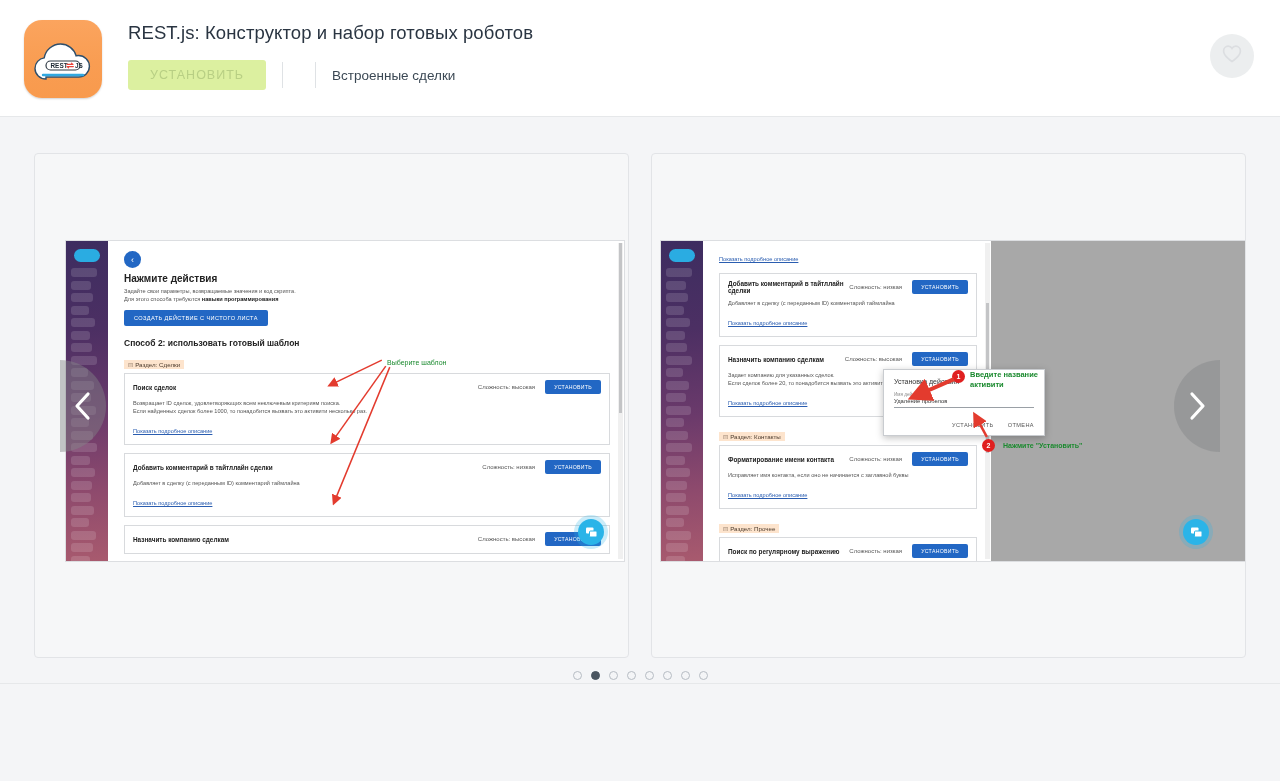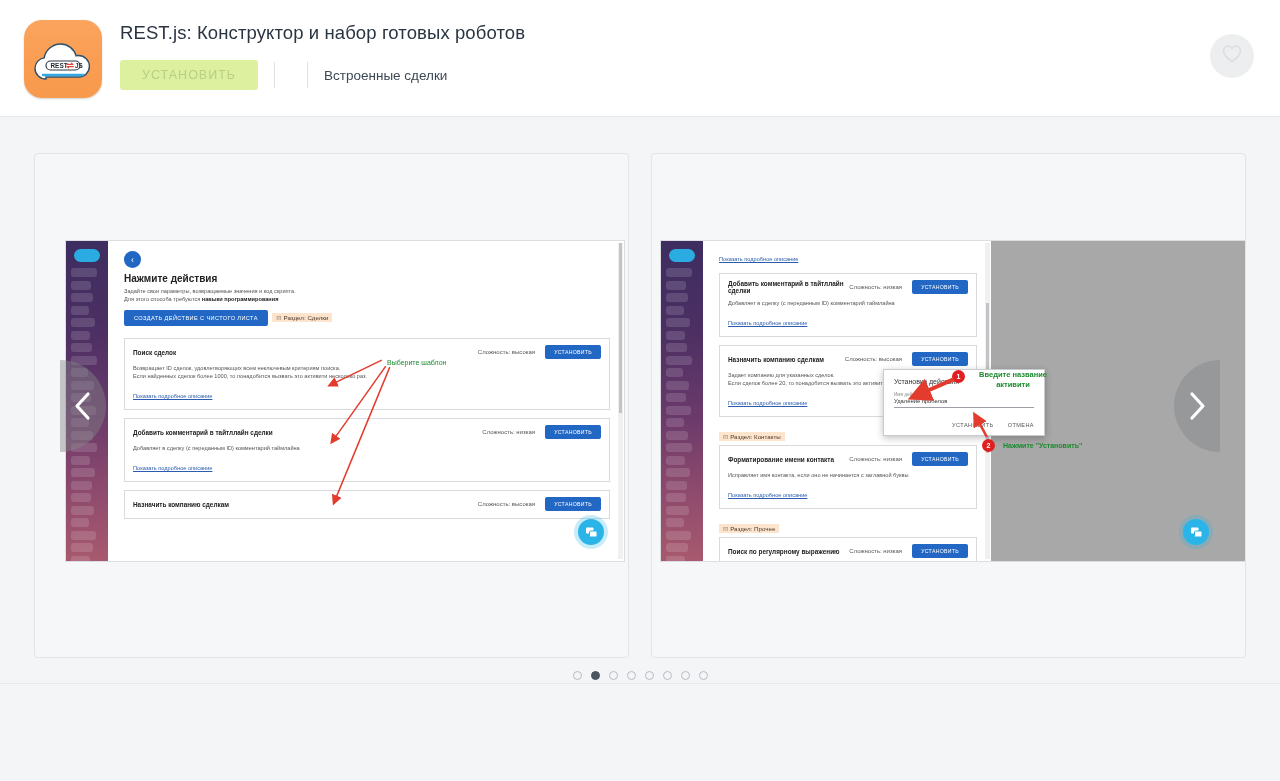--- a/index.html
+++ b/index.html
@@ -14,20 +14,21 @@
   }
 
   
   .app-header{
     position:relative;
     height:117px;
     background:#ffffff;
     border-bottom:1px solid #e6e8ea;
     display:flex;
     align-items:flex-start;
+    padding-left:8px;
   }
   .app-icon{
     position:absolute; left:24px; top:20px;
     width:78px; height:78px; border-radius:18px;
     background:linear-gradient(180deg,#fba45e 0%,#f99d52 55%,#f89a4d 100%);
     box-shadow:0 1px 2px rgba(0,0,0,.18);
     display:flex; align-items:center; justify-content:center;
   }
   .cloud-wrap{ position:relative; width:62px; height:48px; }
   .cloud-wrap svg{ display:block; }
@@ -295,20 +296,21 @@
 
           </div>
           <div class="b24-body">
             <div class="back-circle">‹</div>
             <div class="h-big">Нажмите действия</div>
             <p class="p-small">Задайте свои параметры, возвращаемые значения и код скрипта.</p>
             <p class="p-small">
               <span>Для этого способа требуются </span><b>навыки программирования</b>
             </p>
             <div class="btn-blue-lg">СОЗДАТЬ ДЕЙСТВИЕ С ЧИСТОГО ЛИСТА</div>
+            <div class="h-mid">Способ 2: использовать готовый шаблон</div>
             <div class="sect-label"><span class="caret">⊟</span><span>Раздел: Сделки</span></div>
 
             <div class="card">
               <div class="card-top">
                 <span class="card-title">Поиск сделок</span>
                 <span class="card-diff">Сложность: высокая</span>
                 <span class="card-btn">УСТАНОВИТЬ</span>
               </div>
               <div class="card-desc">
                 <span>Возвращает ID сделок, удовлетворяющих всем неключевым критериям поиска.</span><br>
@@ -467,21 +469,21 @@
         </div>
 
         <div class="chat-bubble" style="right:38px; bottom:16px;">
           <svg width="13" height="13" viewBox="0 0 13 13">
             <rect x="1" y="1.5" width="7.5" height="6" rx="1" fill="#fff"></rect>
             <rect x="4.5" y="5" width="7.5" height="6" rx="1" fill="#fff" stroke="#2ab4e8" stroke-width="1"></rect>
           </svg>
         </div>
       </div>
 
-      <div class="ann-text big" style="left:318px; top:216px;text-align:center;">Введите название активити</div>
+      <div class="ann-text big" style="left:318px; top:216px;">Введите название активити</div>
       <div class="num-badge" style="left:300px; top:216px;">1</div>
 
       <div class="ann-text" style="left:351px; top:288px; font-weight:bold;">Нажмите "Установить"</div>
       <div class="num-badge" style="left:330px; top:285px;">2</div>
 
       <svg class="arrow-svg" viewBox="0 0 595 505">
         <defs>
           <marker id="ah2" markerWidth="6" markerHeight="6" refX="4.5" refY="3" orient="auto">
             <path d="M0,0 L6,3 L0,6 z" fill="#e33b2e"></path>
           </marker>

